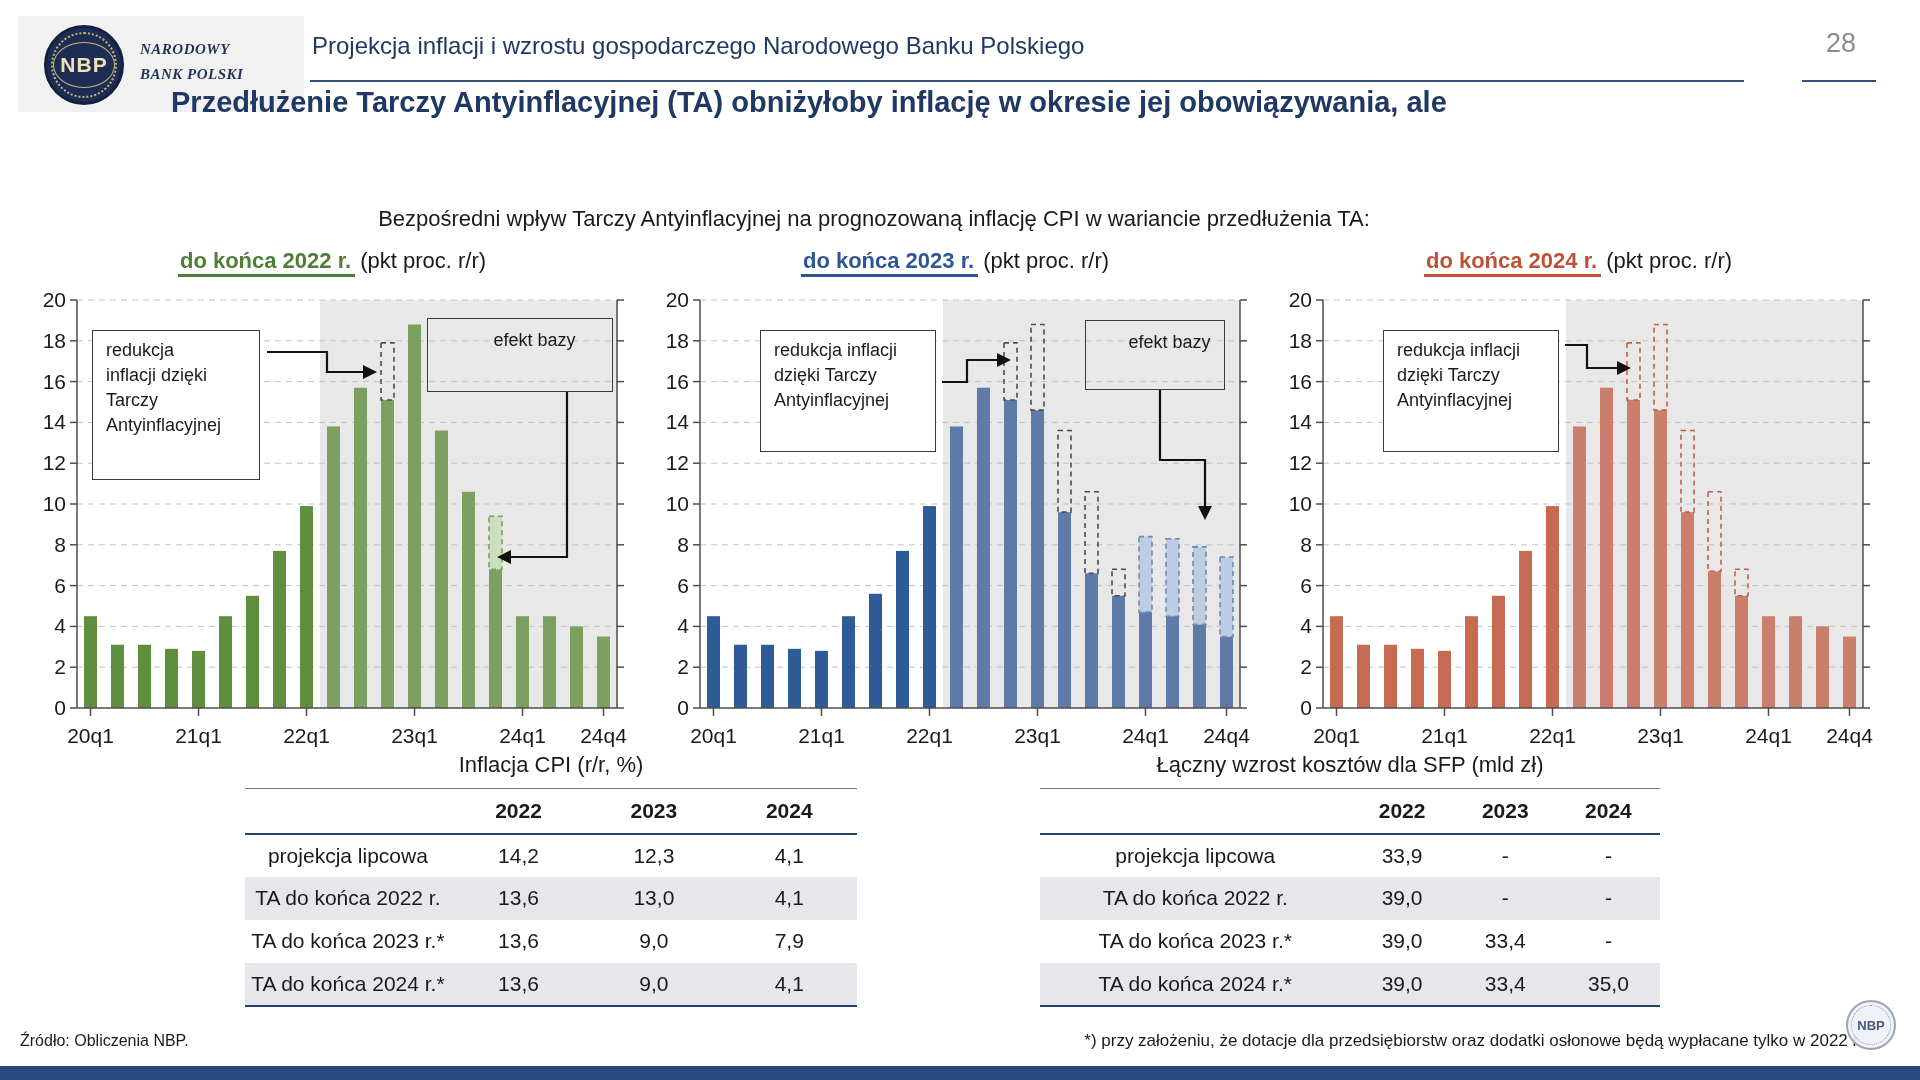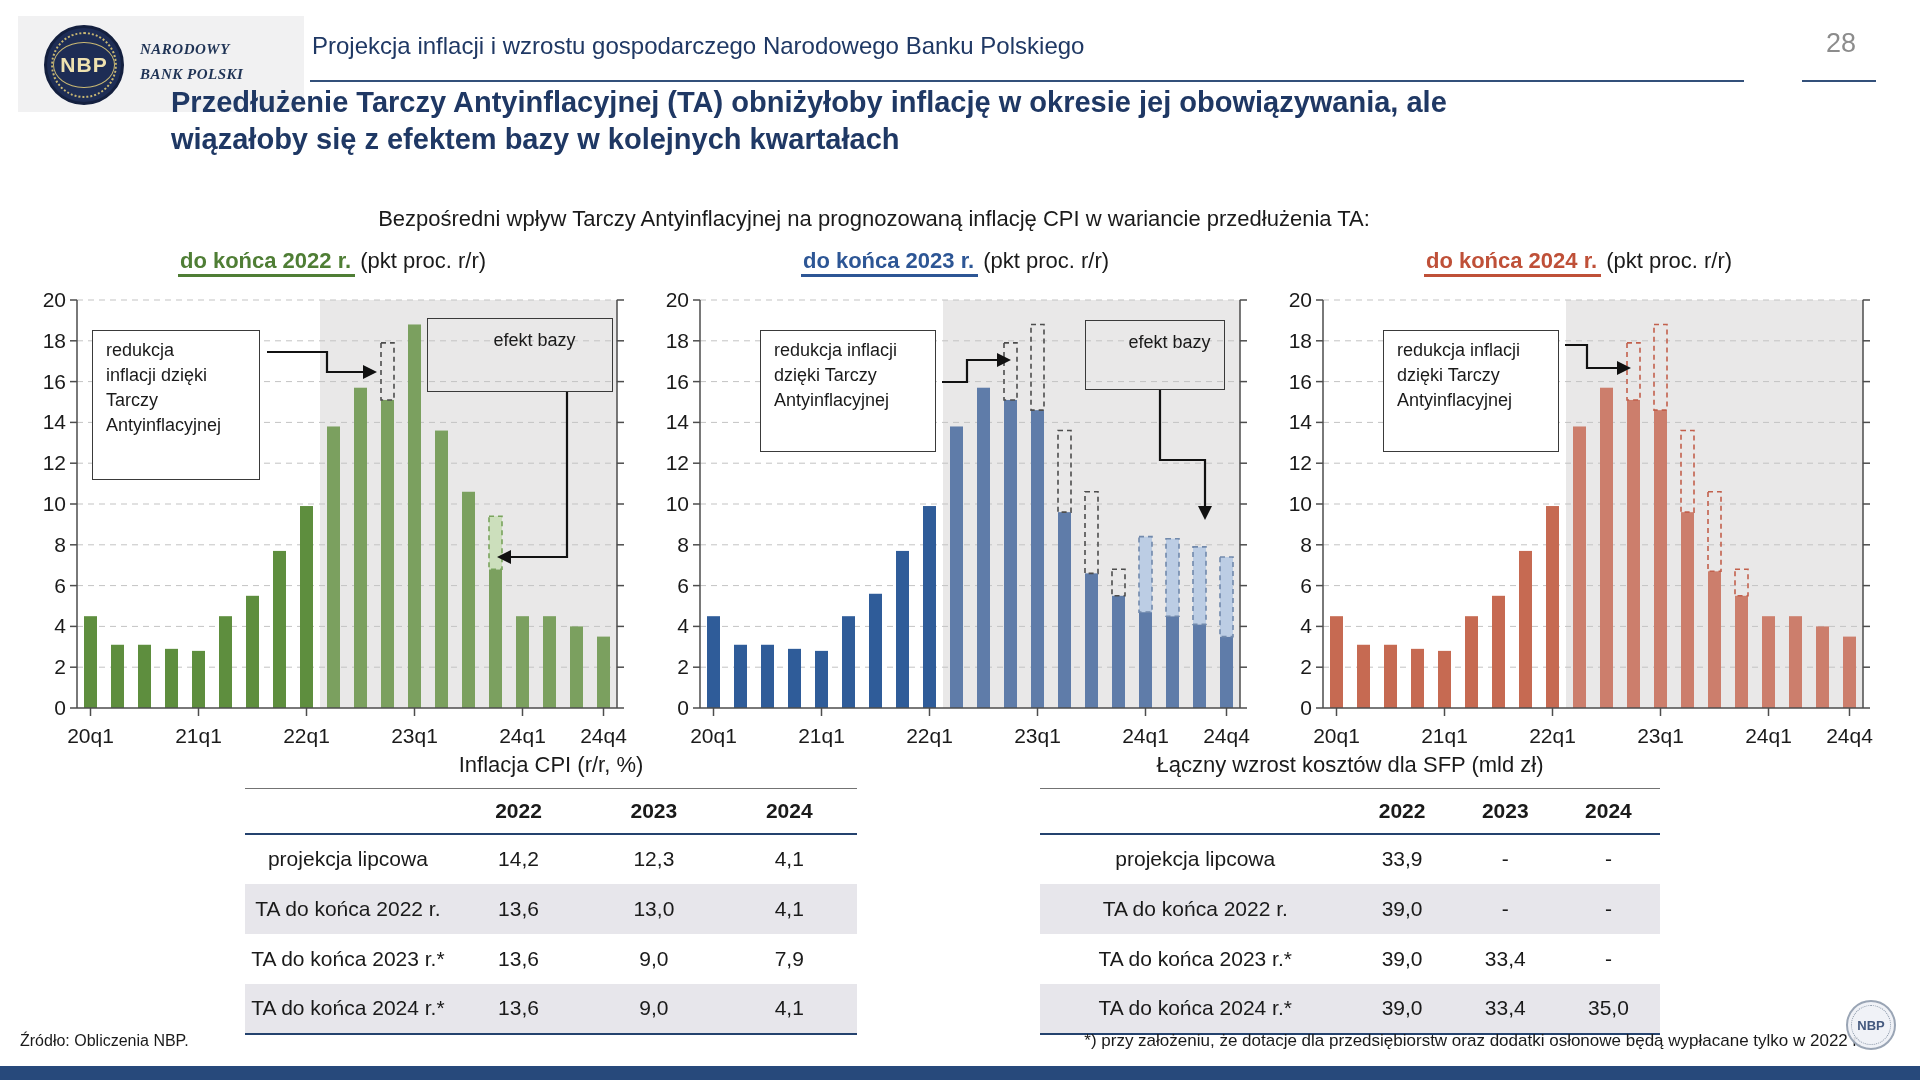--- a/index.html
+++ b/index.html
@@ -35,21 +35,21 @@
   .ann-center { background:transparent; text-align:center; padding-top:9px; }
 
   
   .tbl-wrap { position:absolute; top:752px; }
   #table-0 { left:245px; width:612px; }
   #table-1 { left:1040px; width:620px; }
   .tbl-title { text-align:center; font-size:22px; color:#1a1a1a; margin-bottom:10px; }
   table { border-collapse:collapse; width:100%; font-size:21px; color:#1a1a1a;
           border-top:1px solid #737373; border-bottom:2px solid #24426e; }
   thead th { font-weight:bold; border-bottom:2px solid #24426e; height:45px; text-align:center; }
-  tbody td { height:50px; text-align:center; }
+  tbody td { height:43px; text-align:center; }
   tbody tr.alt { background:#e7e6eb; }
 
   
   .source { position:absolute; left:20px; top:1032px; font-size:16px; color:#1a1a1a; }
   .footnote { position:absolute; right:58px; top:1031px; font-size:17px; color:#1a1a1a; }
   .badge { position:absolute; left:1846px; top:1000px; width:50px; height:50px; border-radius:50%;
            background:rgba(238,241,246,0.9); border:2px solid #9aa5b5; display:flex; align-items:center;
            justify-content:center; z-index:5; }
   .badge .ring { position:absolute; inset:3px; border-radius:50%; border:1.5px dotted #8a97a8; }
   .badge span { font-size:13px; font-weight:bold; color:#44597e; }
@@ -69,21 +69,20 @@
     <div>NARODOWY</div>
     <div>BANK POLSKI</div>
   </div>
   <div class="header-title">Projekcja inflacji i wzrostu gospodarczego Narodowego Banku Polskiego</div>
   <div class="header-rule"></div>
   <div class="page-num">28</div>
   <div class="page-rule"></div>
 
   <div class="headline">
     <div>Przedłużenie Tarczy Antyinflacyjnej (TA) obniżyłoby inflację w okresie jej obowiązywania, ale</div>
-    <div>wiązałoby się z efektem bazy w kolejnych kwartałach</div>
   </div>
   <div class="subtitle">Bezpośredni wpływ Tarczy Antyinflacyjnej na prognozowaną inflację CPI w wariancie przedłużenia TA:</div>
 
   <div class="chart" id="chart-0">
     <div class="chart-title">
       <span class="accent" style="color: rgb(79, 126, 53);">do końca 2022 r.</span><span>(pkt proc. r/r)</span>
     </div>
   <svg width="604" height="470" viewBox="0 0 604 470">
         <rect x="290" y="12" width="297" height="408" fill="#e9e8e8"></rect>
         <line x1="40" y1="420" x2="47" y2="420" stroke="#4d4d4d" stroke-width="1.5"></line>

